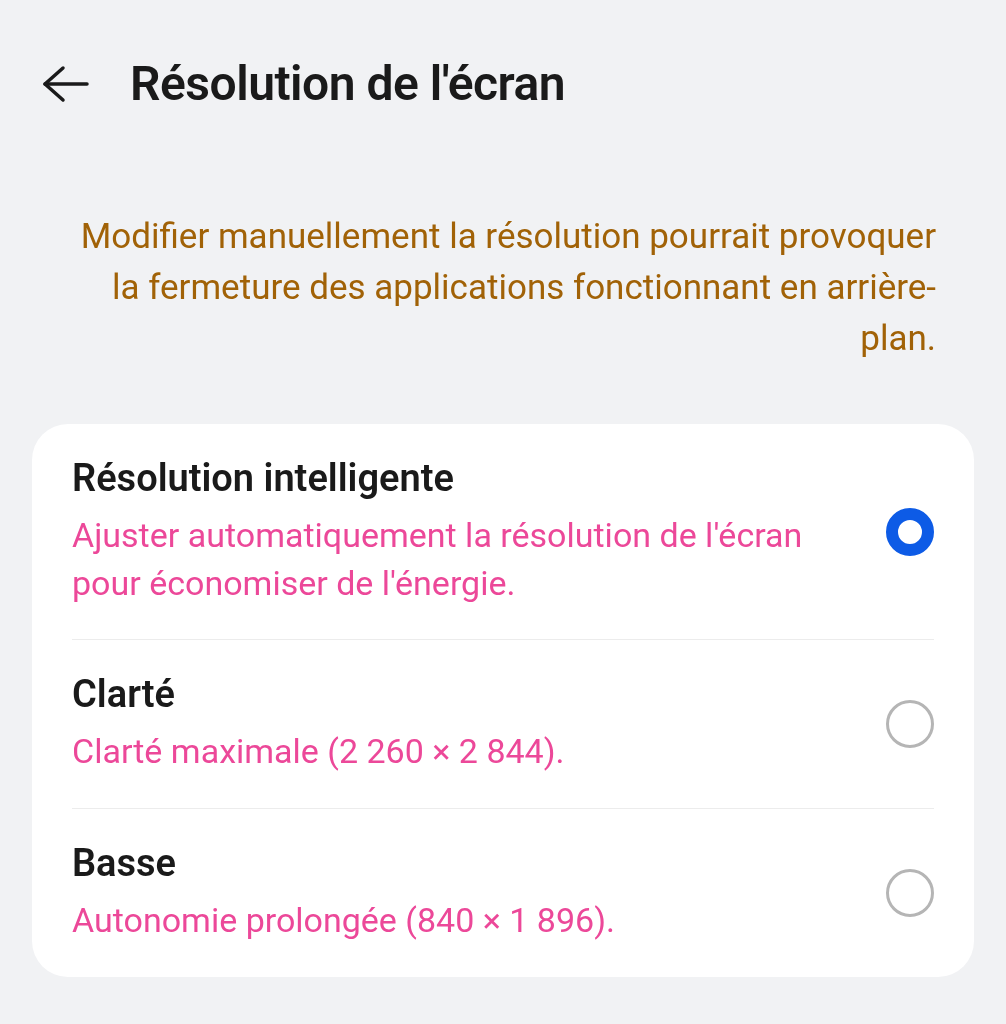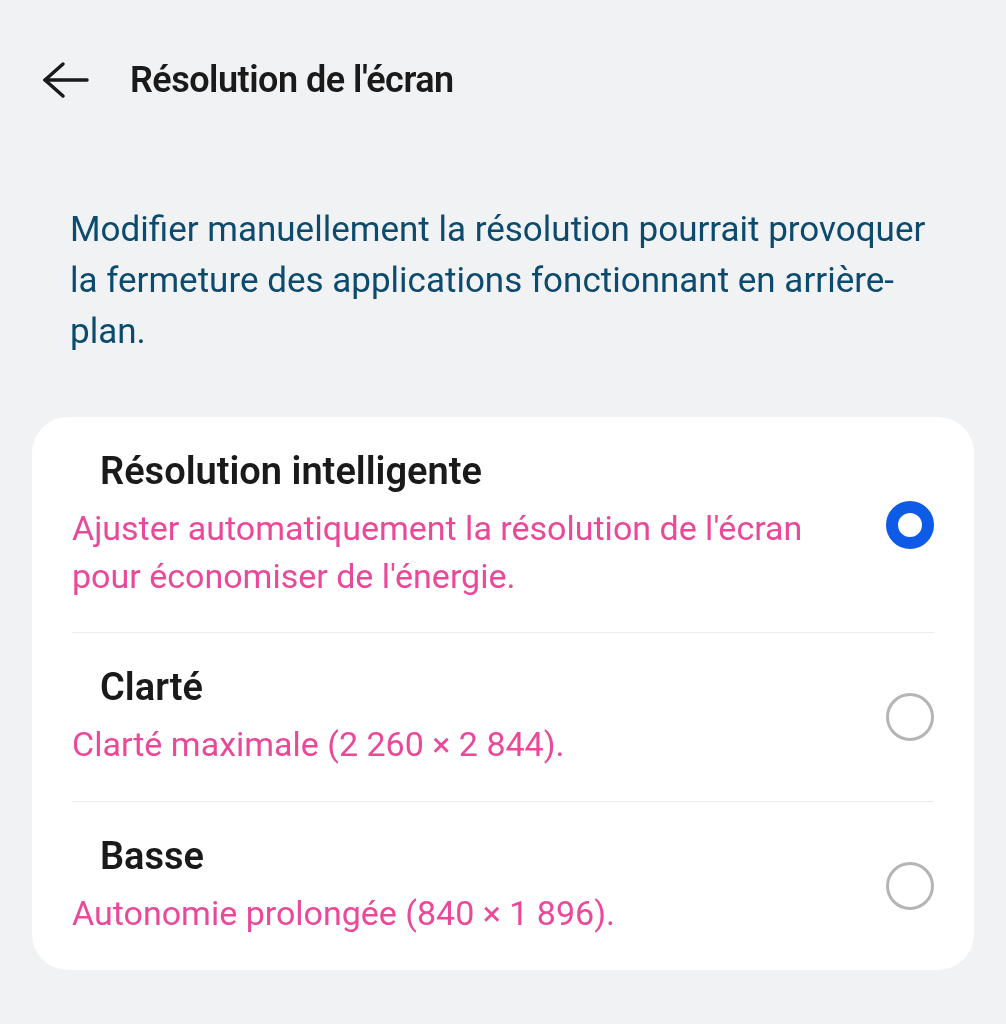--- a/index.html
+++ b/index.html
@@ -26,30 +26,31 @@
       height: 50px;
       display: flex;
       align-items: center;
       justify-content: center;
     }
     .back-icon svg {
       width: 48px;
       height: 40px;
     }
     .page-title {
-      font-size: 36px;
+      font-size: 48px;
       font-weight: 600;
       color: #1a1a1a;
       letter-spacing: -0.5px;
     }
     .description {
       padding: 100px 70px 0 70px;
       font-size: 35px;
       line-height: 1.45;
-      color: #0c4a6e;
+      color: #a16207;
+      text-align: right;
     }
     .card {
       margin: 60px 32px 0 32px;
       background: #ffffff;
       border-radius: 36px;
       padding: 0;
       overflow: hidden;
     }
     .option {
       display: flex;
@@ -60,21 +61,20 @@
     }
     .option-content {
       flex: 1;
       padding-right: 24px;
     }
     .option-title {
       font-size: 38px;
       font-weight: 600;
       color: #1a1a1a;
       margin-bottom: 12px;
-      margin-left: 28px;
     }
     .option-subtitle {
       font-size: 34px;
       color: #ec4899;
       line-height: 1.4;
     }
     .radio {
       width: 48px;
       height: 48px;
       flex-shrink: 0;

